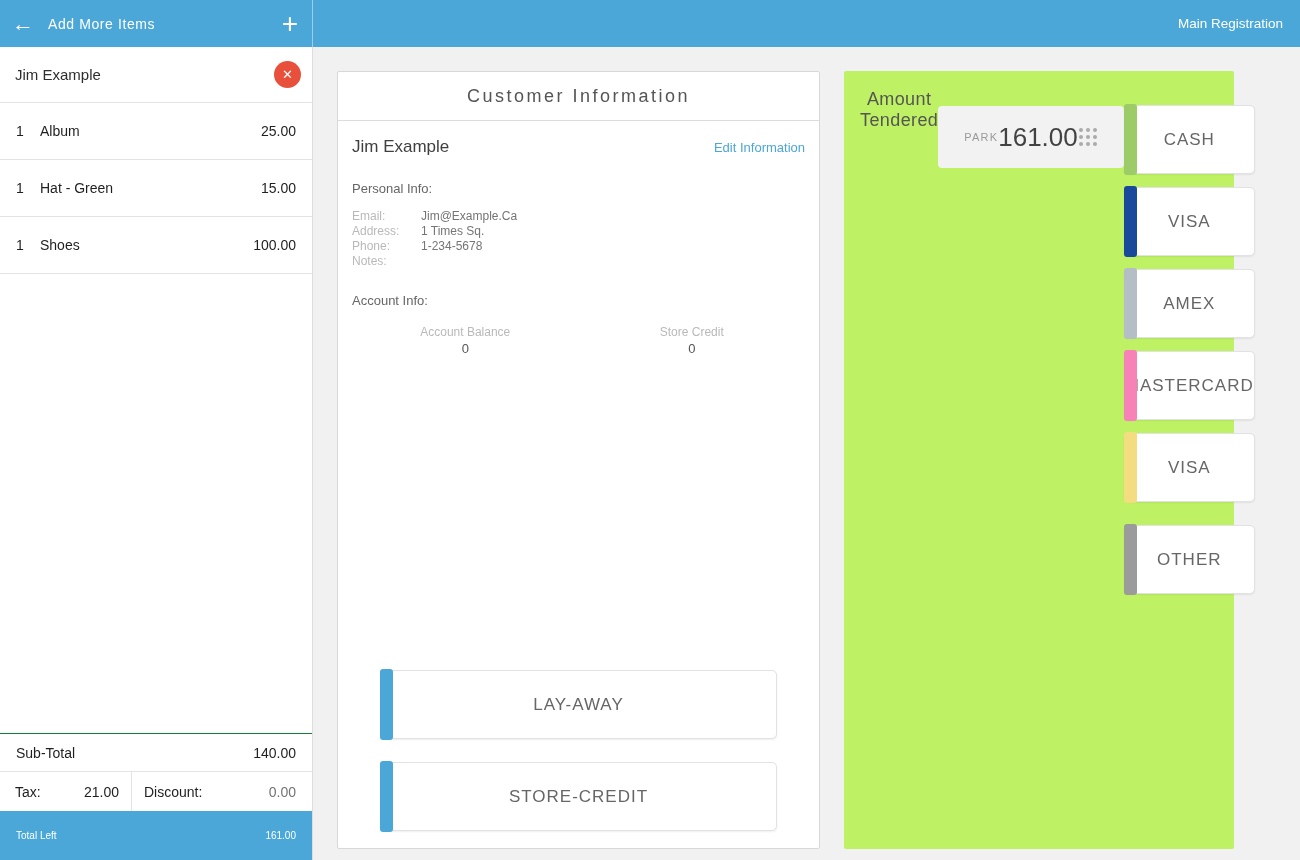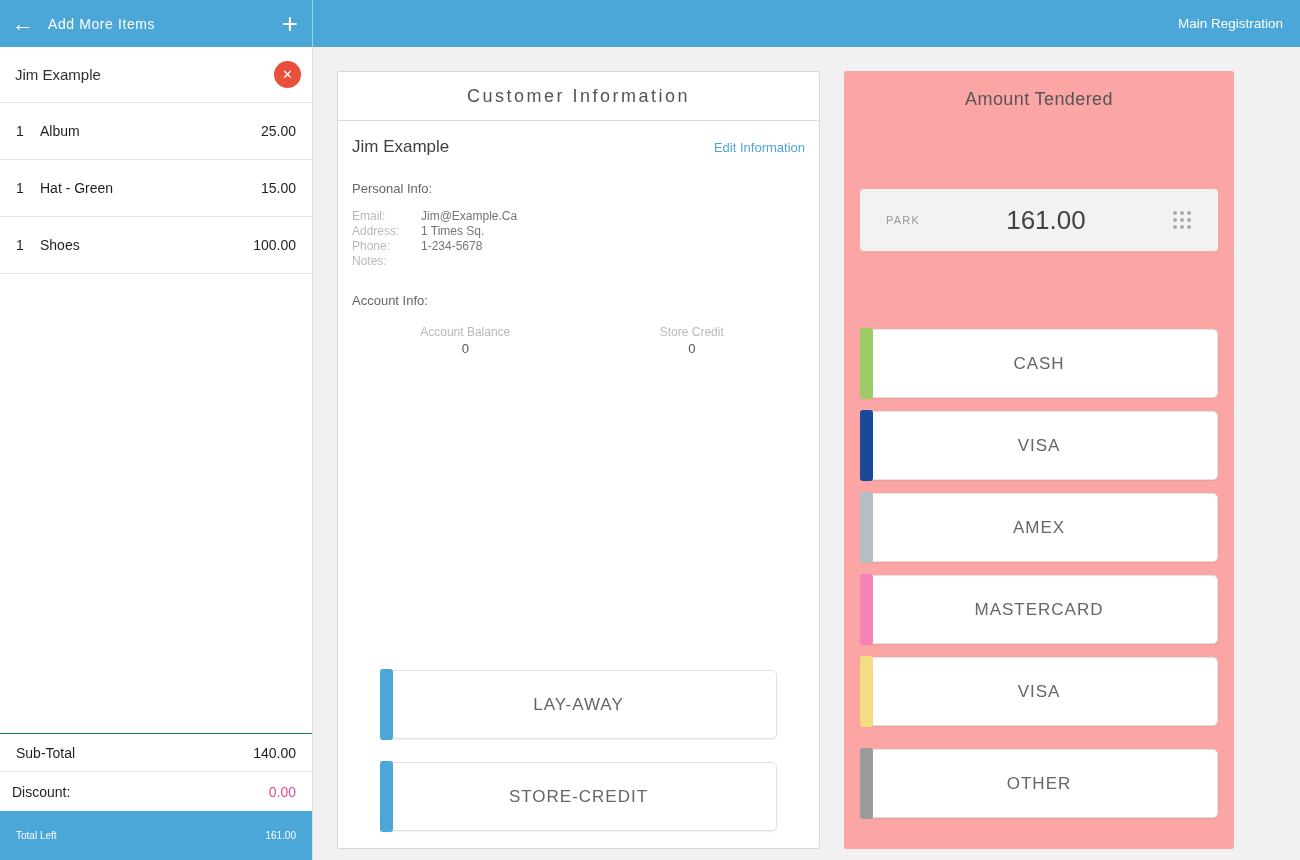--- a/index.html
+++ b/index.html
@@ -34,21 +34,21 @@
   .cart-spacer { flex:1; }
   .subtotal-row { height:38px; flex:0 0 38px; border-top:1px solid #15803d; display:flex;
                   align-items:center; justify-content:space-between; padding:0 16px;
                   font-size:14px; color:#1f1f1f; }
   .taxdisc-row { height:40px; flex:0 0 40px; border-top:1px solid #E4E4E4; display:flex;
                  font-size:14px; color:#1f1f1f; }
   .tax-cell { width:132px; border-right:1px solid #E4E4E4; display:flex; align-items:center;
               justify-content:space-between; padding:0 12px 0 15px; }
   .disc-cell { flex:1; display:flex; align-items:center; justify-content:space-between;
                padding:0 16px 0 12px; }
-  .disc-value { color:#ec4899; cursor:pointer;margin-left:32px; }
+  .disc-value { color:#737373; cursor:pointer;margin-left:32px; }
   .total-bar { height:49px; flex:0 0 49px; background:#4BA7D8; color:#fff; display:flex;
                align-items:center; justify-content:space-between; padding:0 16px; font-size:10px; }
 
   
   .main { flex:1; display:flex; padding:24px 5px 11px 24px; gap:24px; }
 
   
   .customer-card { width:483px; background:#fff; border:1px solid #D8D8D8; border-radius:2px;
                    display:flex; flex-direction:column; }
   .cc-header { height:49px; flex:0 0 49px; border-bottom:1px solid #DCDCDC; display:flex;
@@ -69,22 +69,22 @@
   .acct-value { font-size:13px; color:#555; margin-top:2px; }
   .cc-buttons { margin-top:auto; width:397px; margin-left:auto; margin-right:auto; }
   .accent-btn { position:relative; height:69px; background:#fff; border:1px solid #E2E2E2;
                 border-radius:5px; box-shadow:0 1px 2px rgba(0,0,0,.07); display:flex;
                 align-items:center; justify-content:center; font-size:17px; color:#666;
                 letter-spacing:1px; cursor:pointer; margin-bottom:14px; }
   .accent-btn:last-child { margin-bottom:0;margin-top:23px; }
   .accent { position:absolute; left:-1px; top:-2px; bottom:-2px; width:13px; border-radius:3px; }
 
   
-  .tender-card { width:390px; background:#fca5a5; border-radius:2px; padding:18px 16px;
-                 display:flex; flex-direction:column;justify-content:space-between; }
+  .tender-card { width:390px; background:#bef264; border-radius:2px; padding:18px 16px;
+                 display:flex; flex-direction:row; }
   .tender-title { text-align:center; font-size:18px; color:#555; letter-spacing:.4px; }
   .park-row { margin-top:17px; height:62px; flex:0 0 62px; background:#F2F2F3; border-radius:4px;
               display:flex; align-items:center; padding:0 26px; }
   .park-label { font-size:11px; color:#9a9a9a; letter-spacing:1.2px; cursor:pointer; }
   .park-amount { flex:1; text-align:center; font-size:26px; color:#424242; }
   .keypad-icon { display:grid; grid-template-columns:repeat(3,6px); grid-auto-rows:6px; gap:1px;
                  cursor:pointer; }
   .keypad-icon i { width:4px; height:4px; border-radius:50%; background:#ABABAB;
                    display:block; margin:1px; }
   .pay-list { margin-top:16px; }
@@ -128,20 +128,24 @@
       <span class="item-price">100.00</span>
     </div>
 
     <div class="cart-spacer"></div>
 
     <div class="subtotal-row">
       <span>Sub-Total</span>
       <span>140.00</span>
     </div>
     <div class="taxdisc-row">
+      <div class="tax-cell">
+        <span>Tax:</span>
+        <span>21.00</span>
+      </div>
       <div class="disc-cell">
         <span>Discount:</span>
         <span class="disc-value">0.00</span>
       </div>
     </div>
     <div class="total-bar">
       <span>Total Left</span>
       <span>161.00</span>
     </div>
   </aside>

